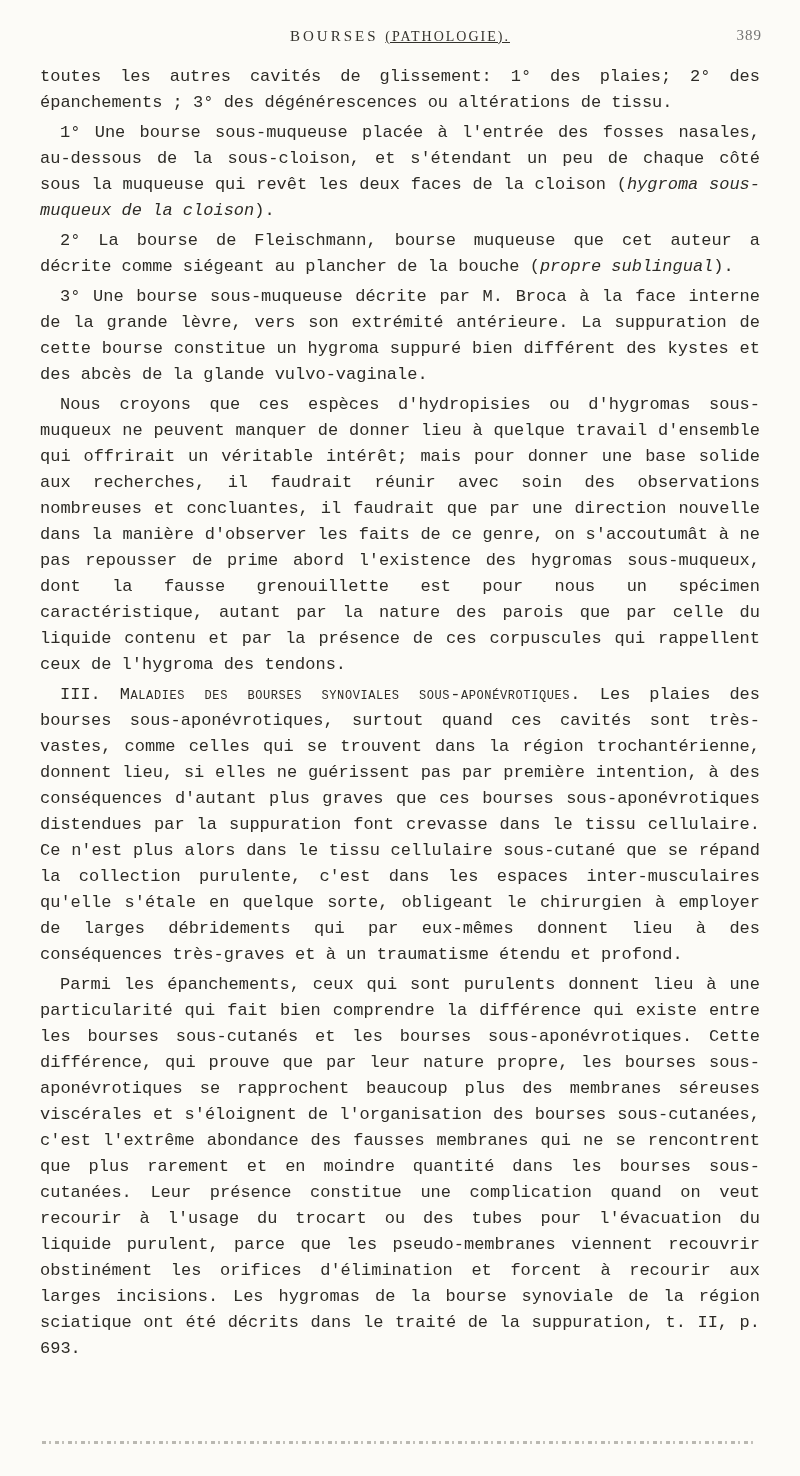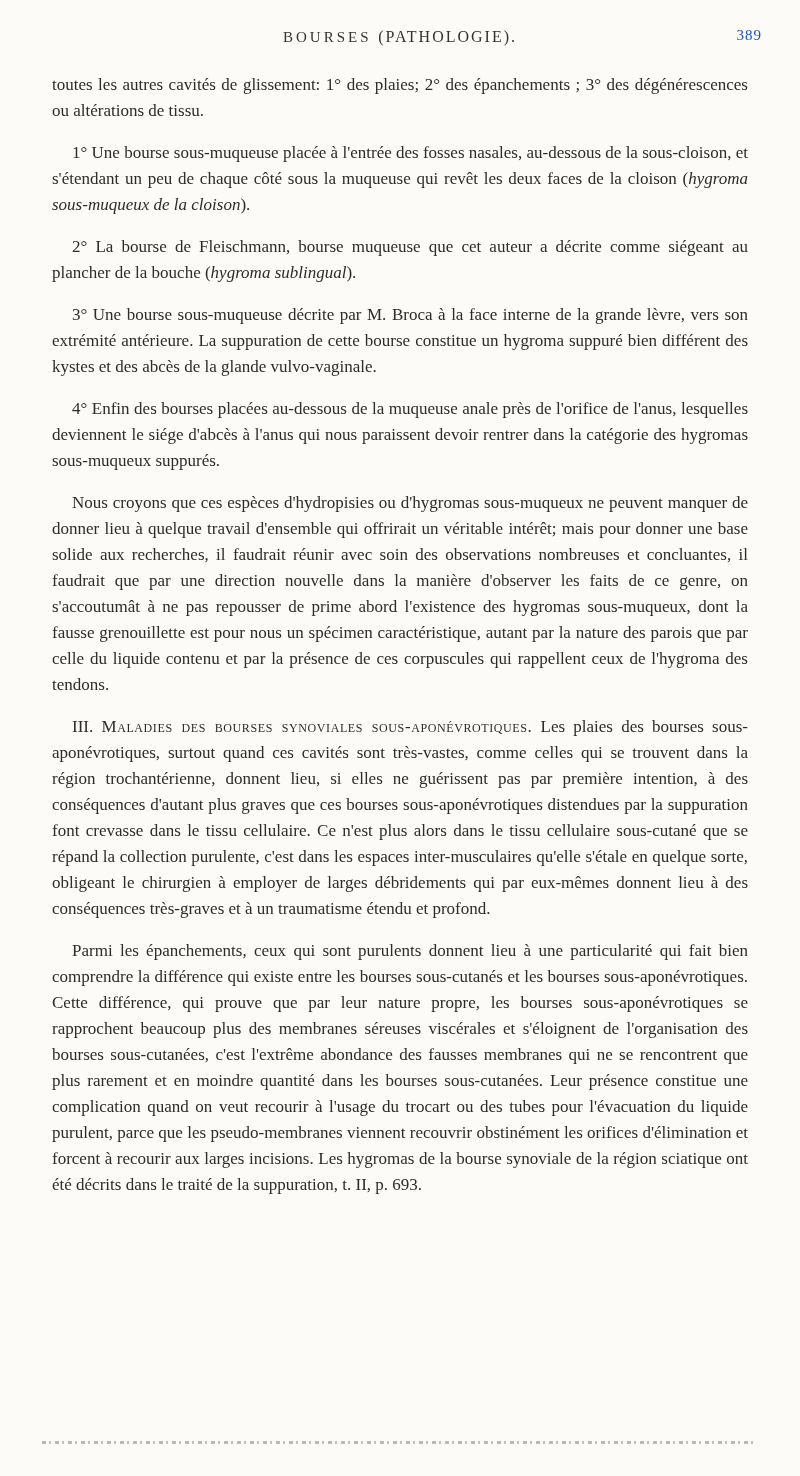--- a/index.html
+++ b/index.html
@@ -29,42 +29,44 @@
     position: absolute;
     left: 50%;
     top: 2px;
     transform: translateX(-50%);
     white-space: nowrap;
     font-size: 15px;
     letter-spacing: 3px;
     color: #34322c;
   }
   .running-title .title-secondary {
-    font-size: 16px;
+    font-size: 14px;
     letter-spacing: 2px;
+    text-decoration: underline;
   }
   .page-number {
     position: absolute;
     right: 2px;
     top: 1px;
     font-size: 15px;
     letter-spacing: 1px;
-    color: #1d4ed8;
+    color: #737373;
     margin-left: 47px;
   }
   
   .page-body {
     font-size: 17px;
     line-height: 26px;
     text-align: justify;
     text-justify: inter-word;
   }
   .page-body p {
-    margin: 16px;
+    margin: 4px;
     text-indent: 0;
+    font-family: Liberation Mono, monospace;
   }
   .page-body p.indent {
     text-indent: 20px;
   }
   .seg-italic {
     font-style: italic;
   }
   .seg-smallcaps {
     font-variant: small-caps;
     letter-spacing: 0.6px;
@@ -95,23 +97,22 @@
     <span class="running-title">
       <span>BOURSES</span>
       <span class="title-secondary">(PATHOLOGIE).</span>
     </span>
     <span class="page-number">389</span>
   </header>
 
   <main class="page-body">
       <p class=""><span class="seg-normal">toutes les autres cavités de glissement: 1° des plaies; 2° des épanchements ; 3° des dégénérescences ou altérations de tissu.</span></p>
       <p class="indent"><span class="seg-normal">1° Une bourse sous-muqueuse placée à l'entrée des fosses nasales, au-dessous de la sous-cloison, et s'étendant un peu de chaque côté sous la muqueuse qui revêt les deux faces de la cloison (</span><span class="seg-italic">hygroma sous-muqueux de la cloison</span><span class="seg-normal">).</span></p>
-      <p class="indent"><span class="seg-normal">2° La bourse de Fleischmann, bourse muqueuse que cet auteur a décrite comme siégeant au plancher de la bouche (</span><span class="seg-italic">hygroma sublingual</span><span class="seg-normal">).</span></p>
+      <p class="indent"><span class="seg-normal">2° La bourse de Fleischmann, bourse muqueuse que cet auteur a décrite comme siégeant au plancher de la bouche (</span><span class="seg-italic">propre sublingual</span><span class="seg-normal">).</span></p>
       <p class="indent"><span class="seg-normal">3° Une bourse sous-muqueuse décrite par M. Broca à la face interne de la grande lèvre, vers son extrémité antérieure. La suppuration de cette bourse constitue un hygroma suppuré bien différent des kystes et des abcès de la glande vulvo-vaginale.</span></p>
-      <p class="indent"><span class="seg-normal">4° Enfin des bourses placées au-dessous de la muqueuse anale près de l'orifice de l'anus, lesquelles deviennent le siége d'abcès à l'anus qui nous paraissent devoir rentrer dans la catégorie des hygromas sous-muqueux suppurés.</span></p>
       <p class="indent"><span class="seg-normal">Nous croyons que ces espèces d'hydropisies ou d'hygromas sous-muqueux ne peuvent manquer de donner lieu à quelque travail d'ensemble qui offrirait un véritable intérêt; mais pour donner une base solide aux recherches, il faudrait réunir avec soin des observations nombreuses et concluantes, il faudrait que par une direction nouvelle dans la manière d'observer les faits de ce genre, on s'accoutumât à ne pas repousser de prime abord l'existence des hygromas sous-muqueux, dont la fausse grenouillette est pour nous un spécimen caractéristique, autant par la nature des parois que par celle du liquide contenu et par la présence de ces corpuscules qui rappellent ceux de l'hygroma des tendons.</span></p>
       <p class="indent"><span class="seg-normal">III. </span><span class="seg-smallcaps">Maladies des bourses synoviales sous-aponévrotiques.</span><span class="seg-normal"> Les plaies des bourses sous-aponévrotiques, surtout quand ces cavités sont très-vastes, comme celles qui se trouvent dans la région trochantérienne, donnent lieu, si elles ne guérissent pas par première intention, à des conséquences d'autant plus graves que ces bourses sous-aponévrotiques distendues par la suppuration font crevasse dans le tissu cellulaire. Ce n'est plus alors dans le tissu cellulaire sous-cutané que se répand la collection purulente, c'est dans les espaces inter-musculaires qu'elle s'étale en quelque sorte, obligeant le chirurgien à employer de larges débridements qui par eux-mêmes donnent lieu à des conséquences très-graves et à un traumatisme étendu et profond.</span></p>
       <p class="indent"><span class="seg-normal">Parmi les épanchements, ceux qui sont purulents donnent lieu à une particularité qui fait bien comprendre la différence qui existe entre les bourses sous-cutanés et les bourses sous-aponévrotiques. Cette différence, qui prouve que par leur nature propre, les bourses sous-aponévrotiques se rapprochent beaucoup plus des membranes séreuses viscérales et s'éloignent de l'organisation des bourses sous-cutanées, c'est l'extrême abondance des fausses membranes qui ne se rencontrent que plus rarement et en moindre quantité dans les bourses sous-cutanées. Leur présence constitue une complication quand on veut recourir à l'usage du trocart ou des tubes pour l'évacuation du liquide purulent, parce que les pseudo-membranes viennent recouvrir obstinément les orifices d'élimination et forcent à recourir aux larges incisions. Les hygromas de la bourse synoviale de la région sciatique ont été décrits dans le traité de la suppuration, t. II, p. 693.</span></p>
     </main>
 
   <div class="illegible-footer-line"></div>
 
 </div>
 
 </body></html>

